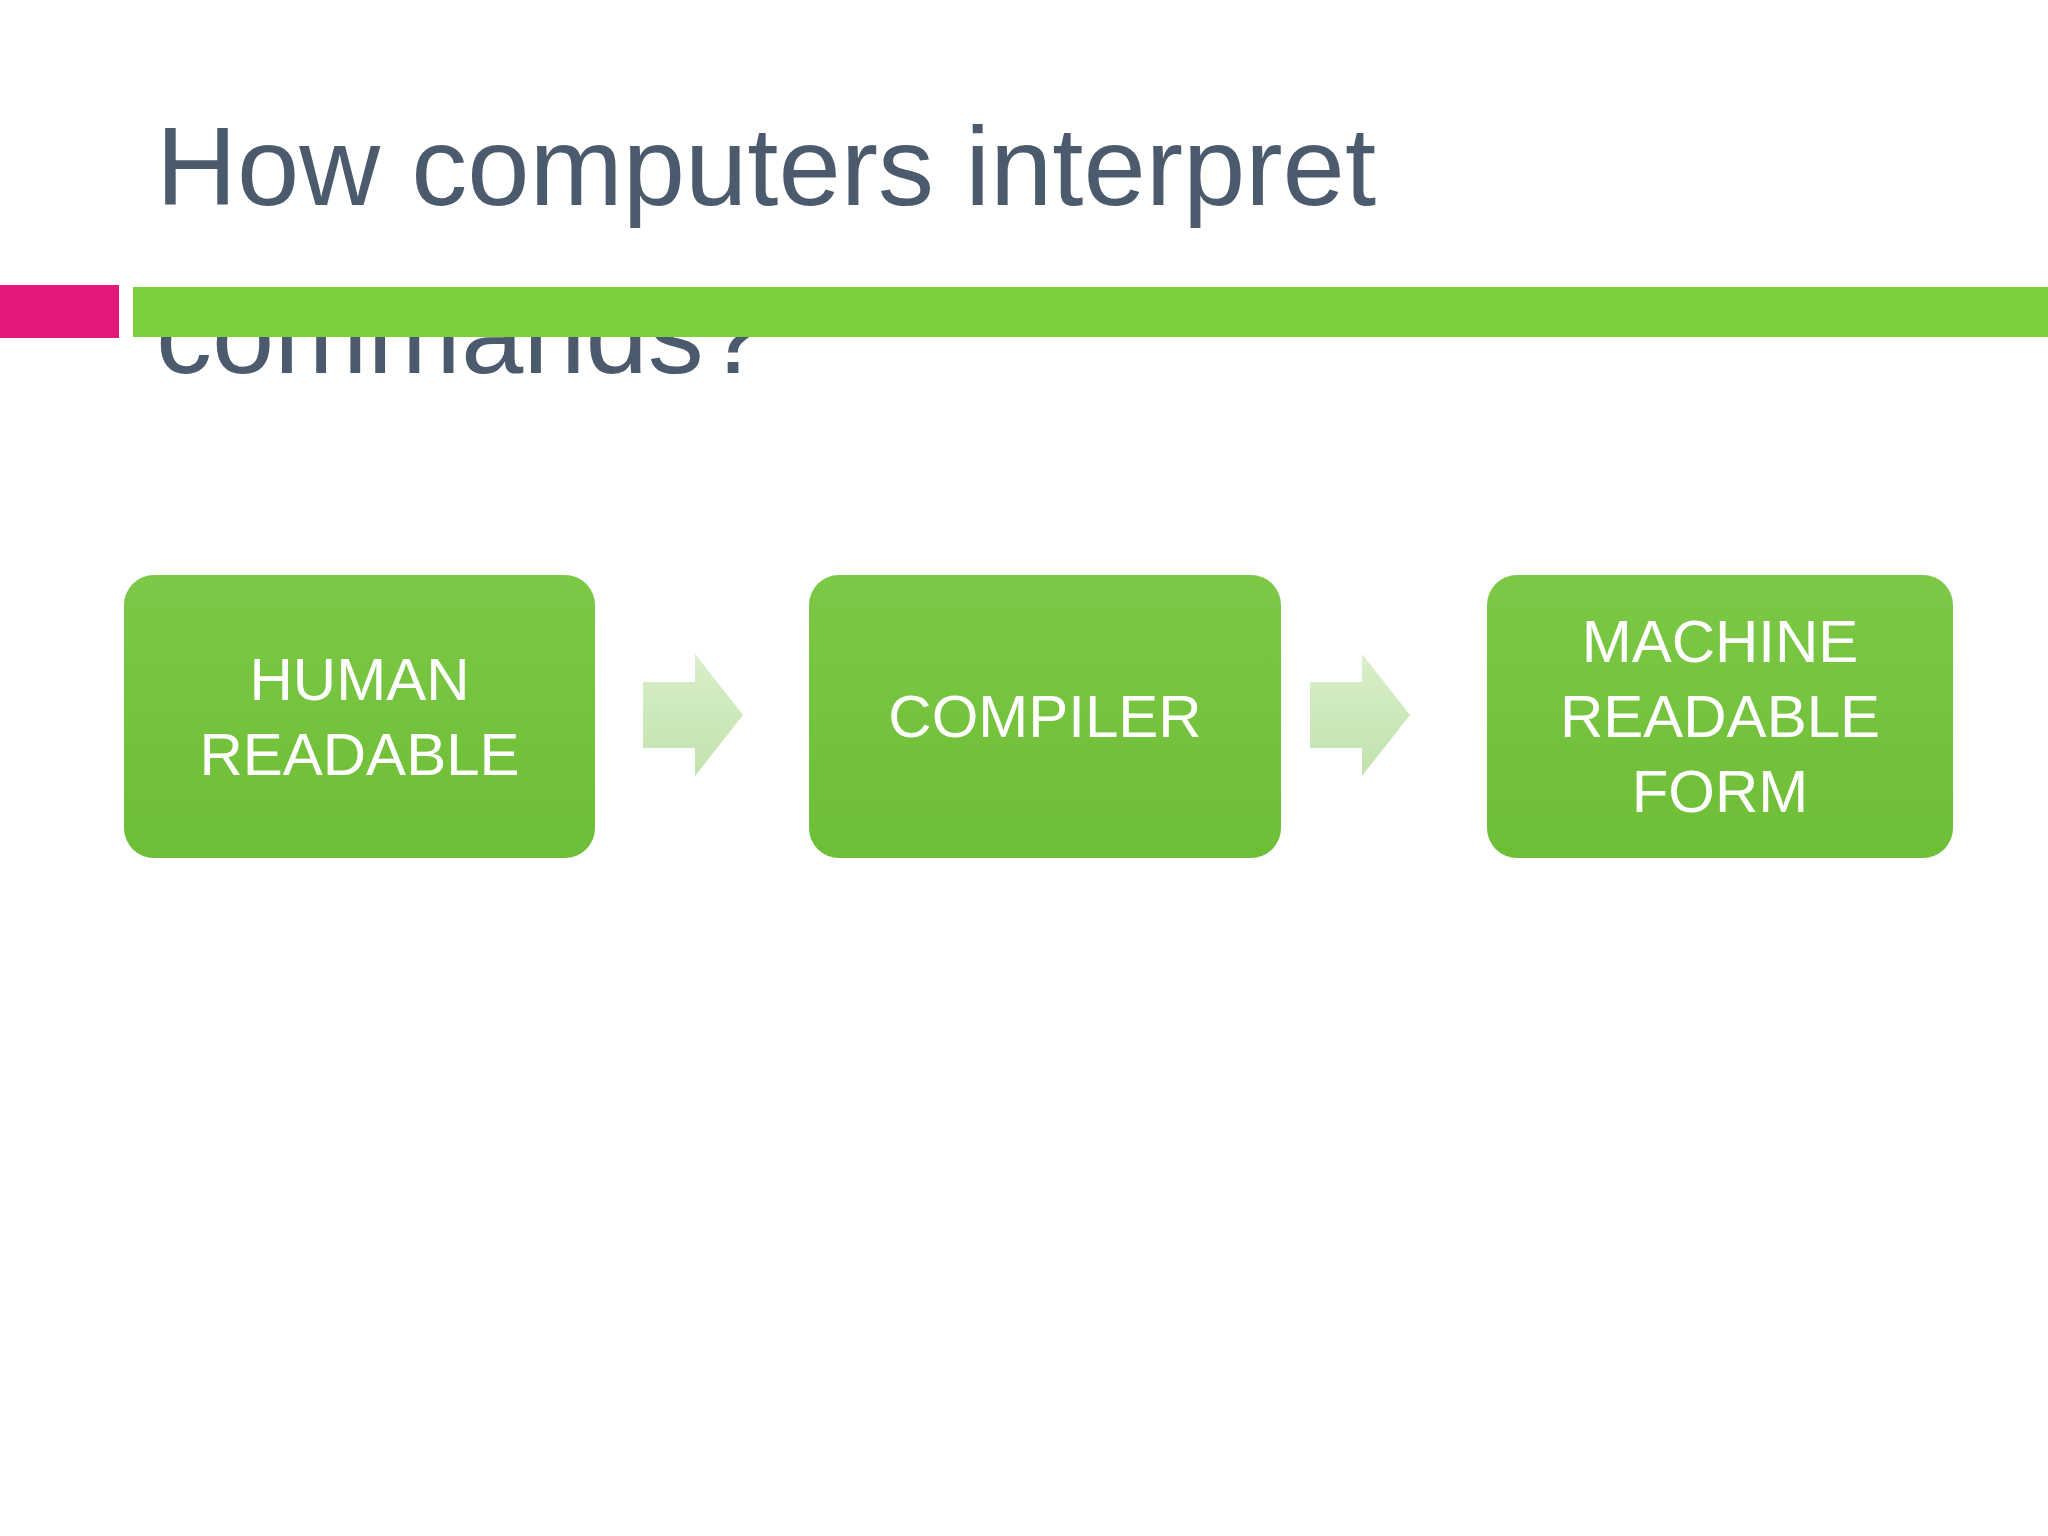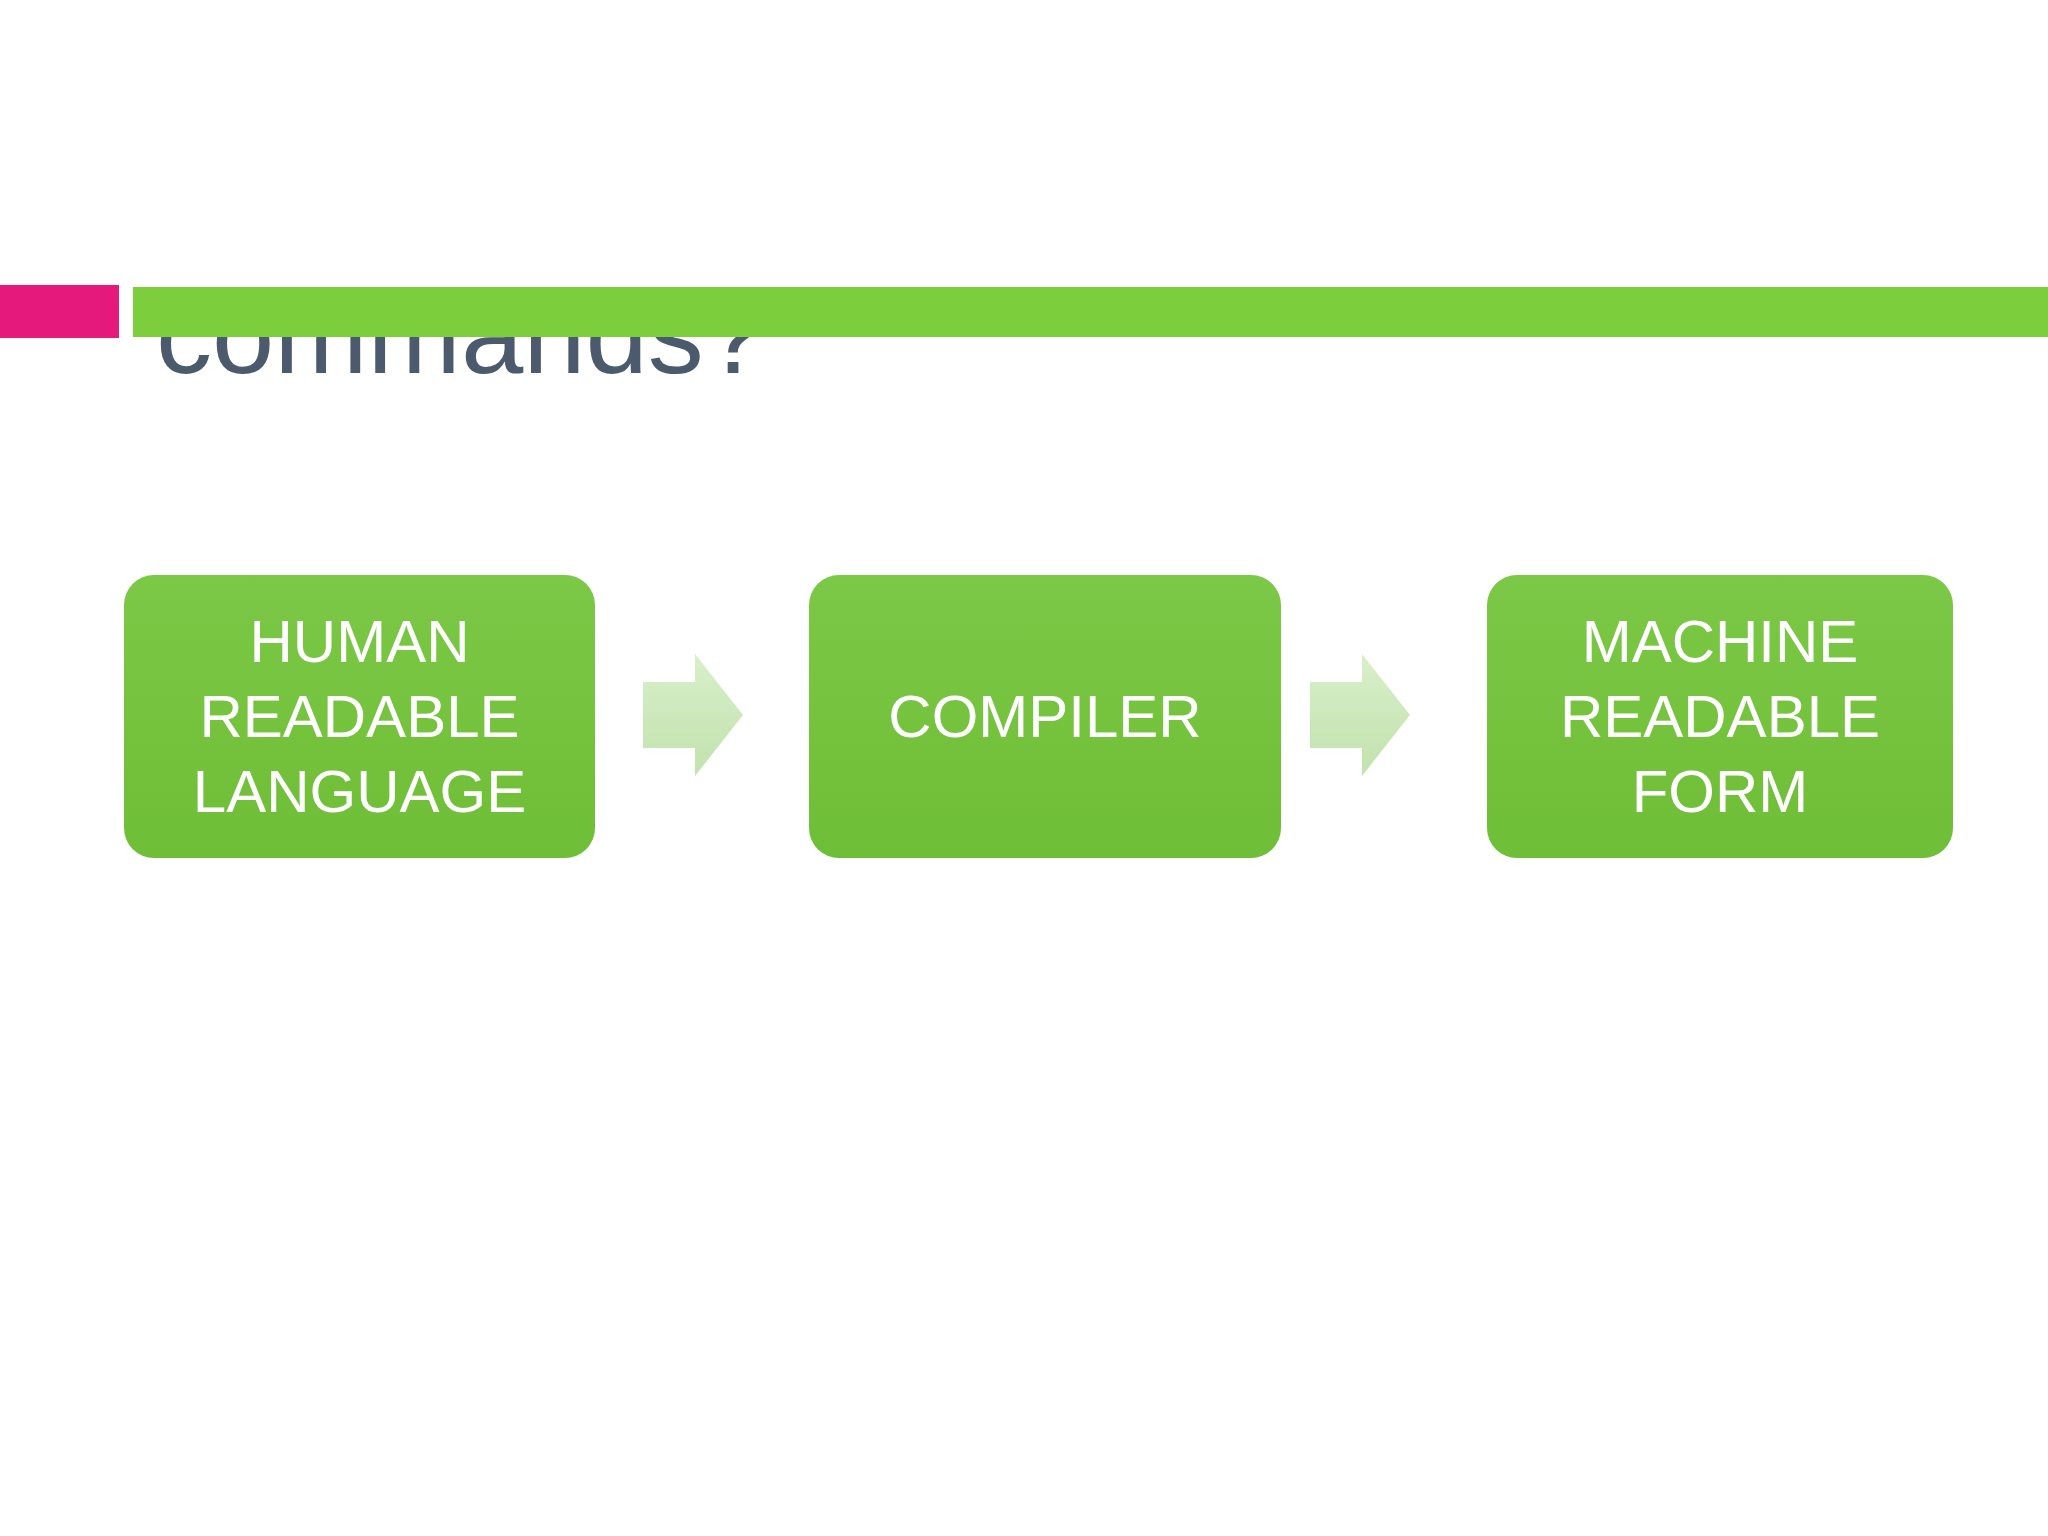--- a/index.html
+++ b/index.html
@@ -78,31 +78,30 @@
   .flow-arrow-1 { left: 643px; }
   .flow-arrow-2 { left: 1310px; }
   .flow-arrow svg { display: block; width: 100%; height: 100%; }
 </style>
 </head>
 <body>
 
 <div class="slide">
 
   <h1 class="slide-title">
-    <br>
+    <span>How computers interpret</span><br>
     <span>commands?</span>
   </h1>
 
   <div class="accent-pink"></div>
   <div class="accent-green-bar"></div>
 
   <div class="flow-box flow-box-1">
     <span>HUMAN</span>
     <span>READABLE</span>
-    <span>LANGUAGE</span>
   </div>
 
   <div class="flow-arrow flow-arrow-1">
     <svg viewBox="0 0 100 122" xmlns="http://www.w3.org/2000/svg">
       <defs>
         <linearGradient id="arrowGrad1" x1="0" y1="0" x2="0" y2="1">
           <stop offset="0" stop-color="#d9efca"></stop>
           <stop offset="1" stop-color="#c1e2ad"></stop>
         </linearGradient>
       </defs>

